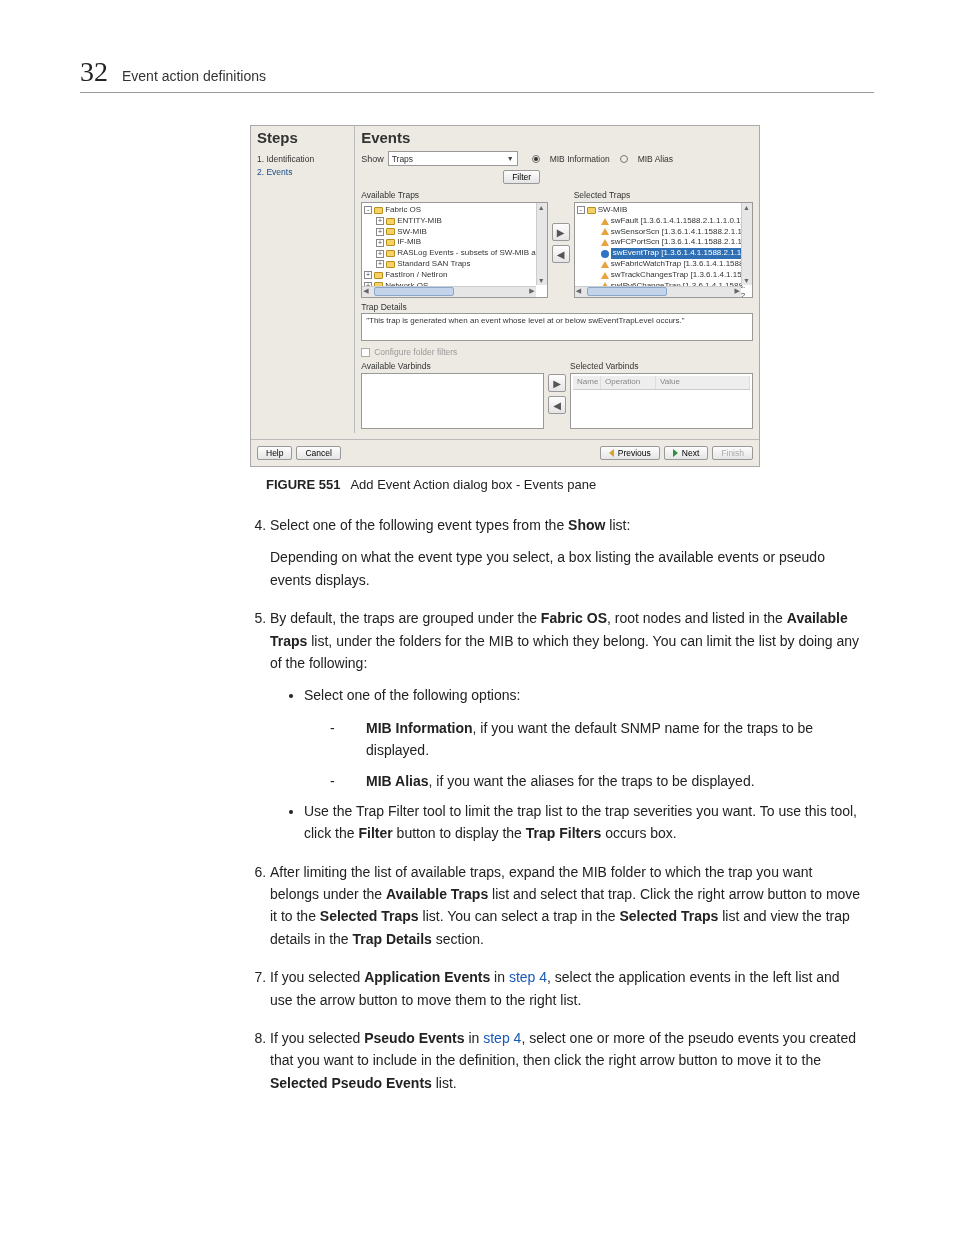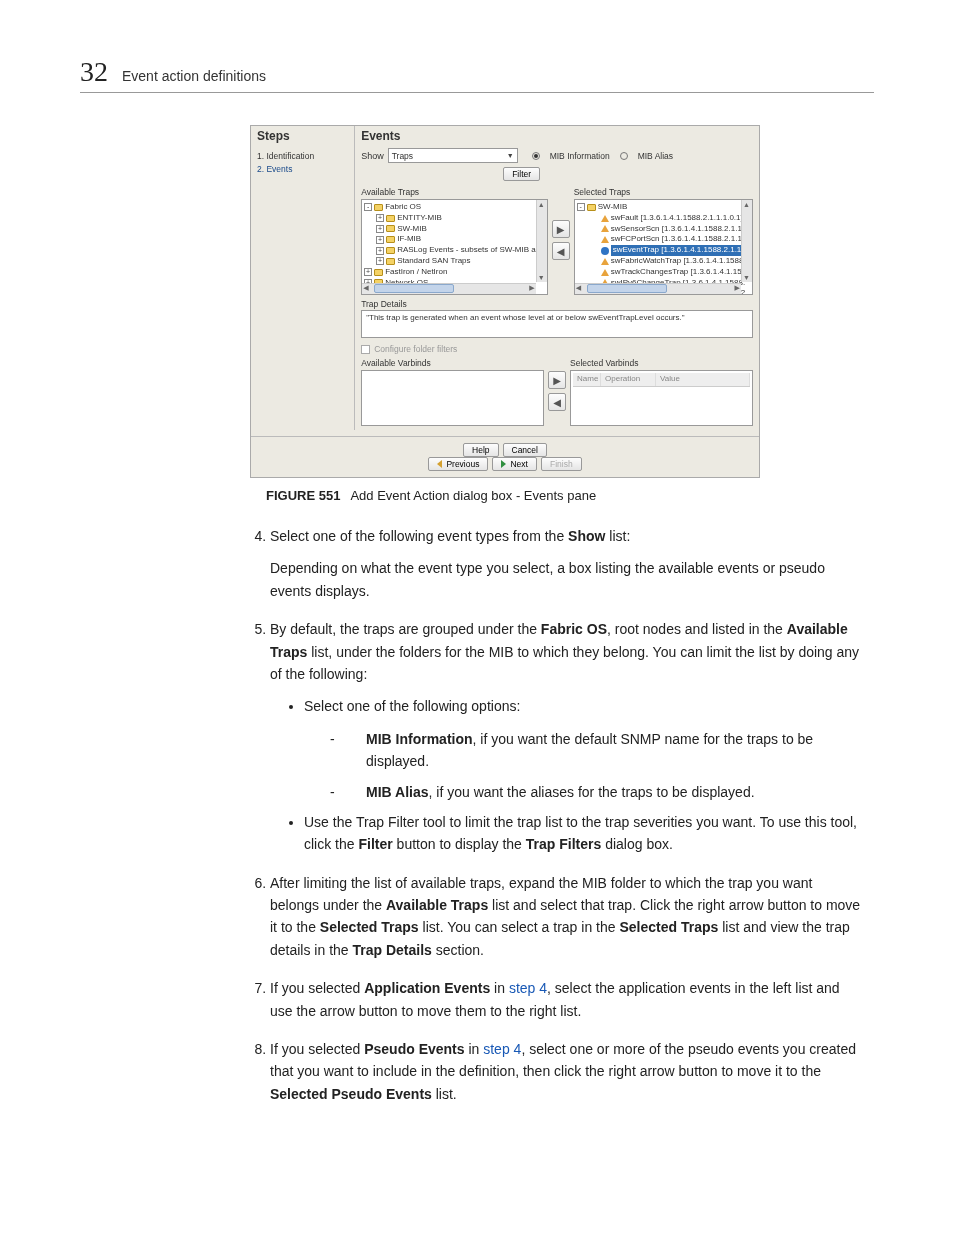--- a/index.html
+++ b/index.html
@@ -34,21 +34,21 @@
   .figure-wrap { margin: 0 0 8px 170px; width: 510px; }
   .dialog {
     background: #eceae2;
     border: 1px solid #aaa;
     font-size: 9px;
     color: #333;
   }
   .pane-header {
     font-weight: bold;
     padding: 3px 6px;
-    font-size: 12px;
+    font-size: 15px;
   }
   .dialog-columns { display: flex; }
   .steps-col {
     width: 120px;
     border-right: 1px solid #bbb;
   }
   .steps-list { padding: 4px 6px 0 6px; font-size: 8.5px; line-height: 1.5; }
   .step-item { white-space: nowrap; }
   .step-current { color: #1a4a8a; }
   .events-col { flex: 1; padding: 0 0 4px 0; }
@@ -134,21 +134,21 @@
   }
   .vb-checkbox-row { padding: 6px 6px 2px 6px; font-size: 8.5px; color: #999; display:flex; align-items:center; gap:4px;}
   .cb { width:9px; height:9px; border:1px solid #aaa; background:#fff; }
 
   .vb-th { display:flex; background:#eee; border-bottom:1px solid #ccc; font-size:8px; color:#888; }
   .vb-th > div { padding:1px 4px; border-right:1px solid #ddd; }
   .vb-th > div:nth-child(1){width:28px;} .vb-th > div:nth-child(2){width:55px;} .vb-th > div:nth-child(3){flex:1;}
 
   .dialog-footer {
     display: flex; justify-content: space-between; align-items: center;
-    padding: 6px; border-top: 1px solid #bbb; margin-top: 6px; flex-direction: column;
+    padding: 6px; border-top: 1px solid #bbb; margin-top: 6px;
   }
   .footer-left, .footer-right { display: flex; gap: 4px; }
   .footer-right .btn-small { display:flex; align-items:center; gap:4px; }
   .tri-left { width:0;height:0;border-top:4px solid transparent;border-bottom:4px solid transparent;border-right:5px solid #d4a030;}
   .tri-right { width:0;height:0;border-top:4px solid transparent;border-bottom:4px solid transparent;border-left:5px solid #2f8f3f;}
   .btn-disabled { color:#aaa; }
 
   .figure-caption { font-size: 13px; margin: 10px 0 22px 170px; }
   .figure-caption .figno { font-weight: bold; margin-right: 10px; padding-left: 16px; }
 
@@ -372,21 +372,21 @@
     <span>By default, the traps are grouped under the </span><span class="bold">Fabric OS</span><span>,  root nodes and listed in the </span><span class="bold">Available Traps</span><span> list, under the folders for the MIB to which they belong. You can limit the list by doing any of the following:</span>
     <ul class="bullets">
       <li>
         <span>Select one of the following options:</span>
         <ul class="dashes">
           <li><span class="bold">MIB Information</span><span>, if you want the default SNMP name for the traps to be displayed.</span></li>
           <li><span class="bold">MIB Alias</span><span>, if you want the aliases for the traps to be displayed.</span></li>
         </ul>
       </li>
       <li>
-        <span>Use the Trap Filter tool to limit the trap list to the trap severities you want. To use this tool, click the </span><span class="bold">Filter</span><span> button to display the </span><span class="bold">Trap Filters</span><span> dialog box.</span>
+        <span>Use the Trap Filter tool to limit the trap list to the trap severities you want. To use this tool, click the </span><span class="bold">Filter</span><span> button to display the </span><span class="bold">Trap Filters</span><span> occurs box.</span>
       </li>
     </ul>
   </li>
 
   <li>
     <span>After limiting the list of available traps, expand the MIB folder to which the trap you want belongs under the </span><span class="bold">Available Traps</span><span> list and select that trap. Click the right arrow button to move it to the </span><span class="bold">Selected Traps</span><span> list. You can select a trap in the </span><span class="bold">Selected Traps</span><span> list and view the trap details in the </span><span class="bold">Trap Details</span><span> section.</span>
   </li>
 
   <li>
     <span>If you selected </span><span class="bold">Application Events</span><span> in </span><span class="link">step 4</span><span>, select the application events in the left list and use the arrow button to move them to the right list.</span>

